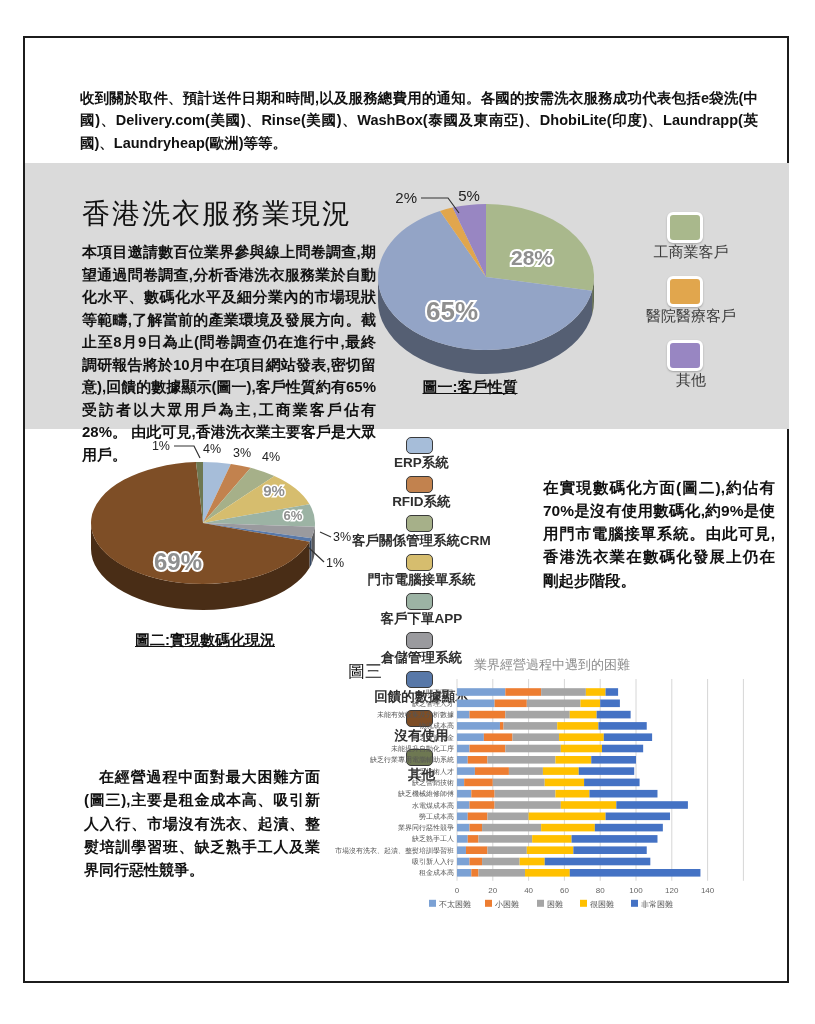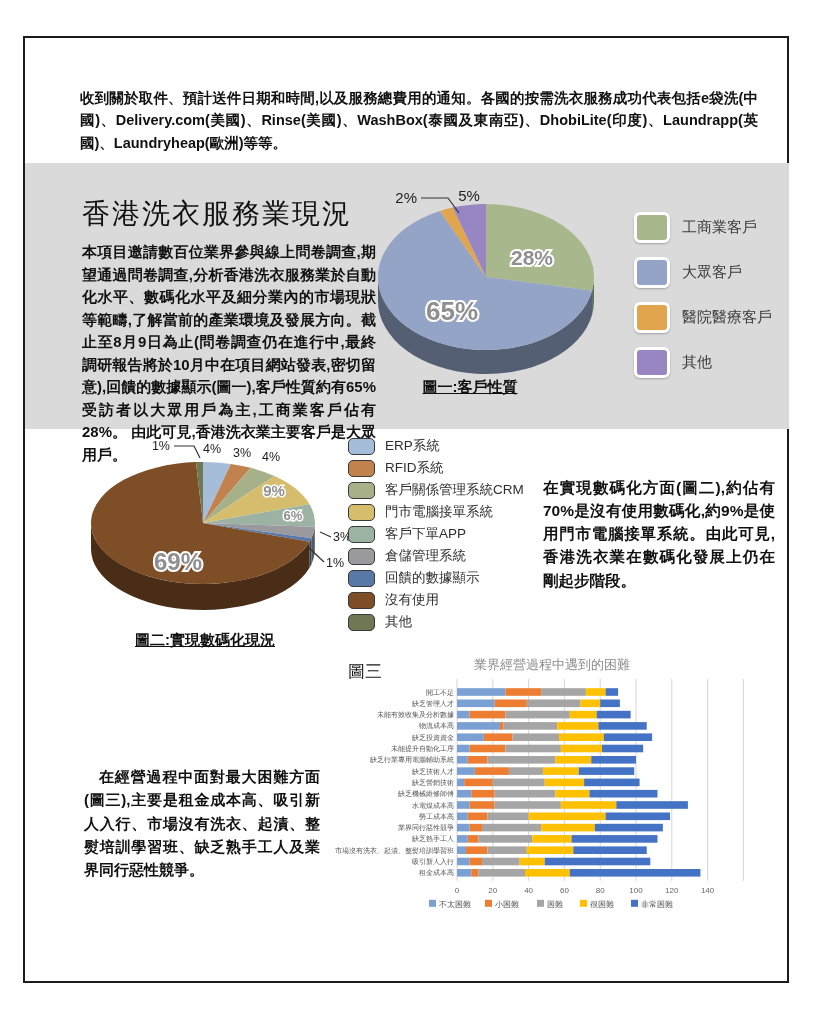--- a/index.html
+++ b/index.html
@@ -9,28 +9,28 @@
        border:2px solid #1c1c1c;background:#fff;box-sizing:border-box;}
   .top-par{position:absolute;left:80px;top:72px;width:678px;
        font-size:14.5px;font-weight:bold;line-height:1.58;text-align:justify;}
   .gray-band{position:absolute;left:25px;top:163px;width:764px;height:266px;background:#dadada;}
   .s1-heading{position:absolute;left:82px;top:176px;font-size:28px;font-weight:500;letter-spacing:2px;}
   .s1-body{position:absolute;left:82px;top:226px;width:294px;
        font-size:15px;font-weight:bold;line-height:1.5;text-align:justify;}
   .pie-svg{position:absolute;}
   .caption{position:absolute;font-size:15px;font-weight:bold;text-align:center;text-decoration:underline;}
   .legend{position:absolute;}
-  .legend-item{display:flex;align-items:center;}
+  .legend-item{display:flex;align-items:center;flex-direction:column;}
   .p1-item{margin-bottom:14px;}
   .p1-swatch{width:30px;height:25px;border-radius:6px;border:3px solid #fff;
        box-shadow:0 1px 2px rgba(0,0,0,.25);flex:none;}
   .p1-label{margin-left:12px;font-size:15px;color:#3c3c3c;}
   .p2-item{margin-bottom:4px;}
   .p2-swatch{width:27px;height:17px;border-radius:5px;border:1.5px solid #3a3a3a;flex:none;box-sizing:border-box;}
-  .p2-label{margin-left:10px;font-size:13.5px;color:#2f2f2f;}
+  .p2-label{margin-left:4px;font-size:13.5px;color:#2f2f2f;font-weight:bold;}
   .s2-body{position:absolute;left:543px;top:460px;width:232px;
        font-size:15.5px;font-weight:bold;line-height:1.5;text-align:justify;}
   .s3-body{position:absolute;left:84px;top:750px;width:236px;
        font-size:15px;font-weight:bold;line-height:1.55;text-align:justify;text-indent:1em;}
   .fig3-label{position:absolute;left:348px;top:660px;font-size:17px;font-weight:normal;}
   .pie-inlabel{fill:#8f8f8f;stroke:#fff;paint-order:stroke;font-weight:bold;}
   .pie-outlabel{fill:#222;}
   .leader{fill:none;stroke:#333;stroke-width:1.2;}
 </style>
 </head>
@@ -55,24 +55,20 @@
     <text x="97" y="145" font-size="26" text-anchor="middle" class="pie-inlabel" stroke-width="4">65%</text>
     <polyline points="66,23 93,23 104,38" class="leader"></polyline>
     <text x="62" y="28" font-size="15" text-anchor="end" class="pie-outlabel" stroke-width="0">2%</text>
     <text x="114" y="26" font-size="15" text-anchor="middle" class="pie-outlabel" stroke-width="0">5%</text>
   </svg>
 <div class="caption" style="left:380px;top:378px;width:180px;">圖一:客戶性質</div>
 <div id="pie1-legend" class="legend" style="left:634px;top:212px;">
     <div class="legend-item p1-item">
       <div class="p1-swatch" style="background: rgb(169, 184, 140);"></div>
       <span class="p1-label">工商業客戶</span>
-    </div>
-    <div class="legend-item p1-item">
-      <div class="p1-swatch" style="background: rgb(147, 164, 198);"></div>
-      <span class="p1-label">大眾客戶</span>
     </div>
     <div class="legend-item p1-item">
       <div class="p1-swatch" style="background: rgb(225, 166, 77);"></div>
       <span class="p1-label">醫院醫療客戶</span>
     </div>
     <div class="legend-item p1-item">
       <div class="p1-swatch" style="background: rgb(152, 134, 194);"></div>
       <span class="p1-label">其他</span>
     </div>
   </div>

